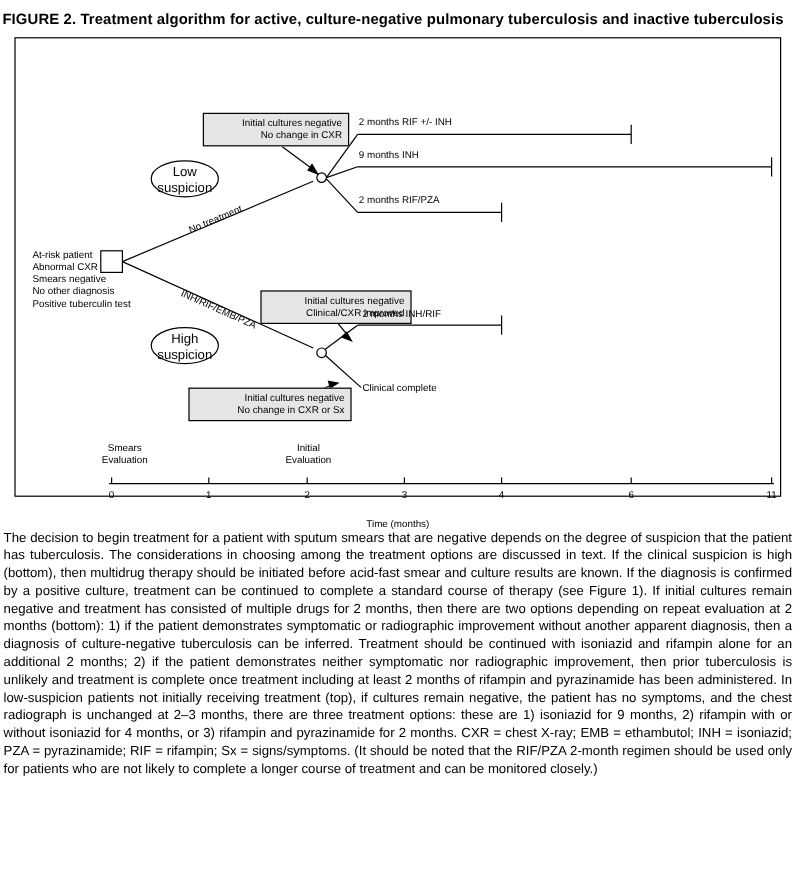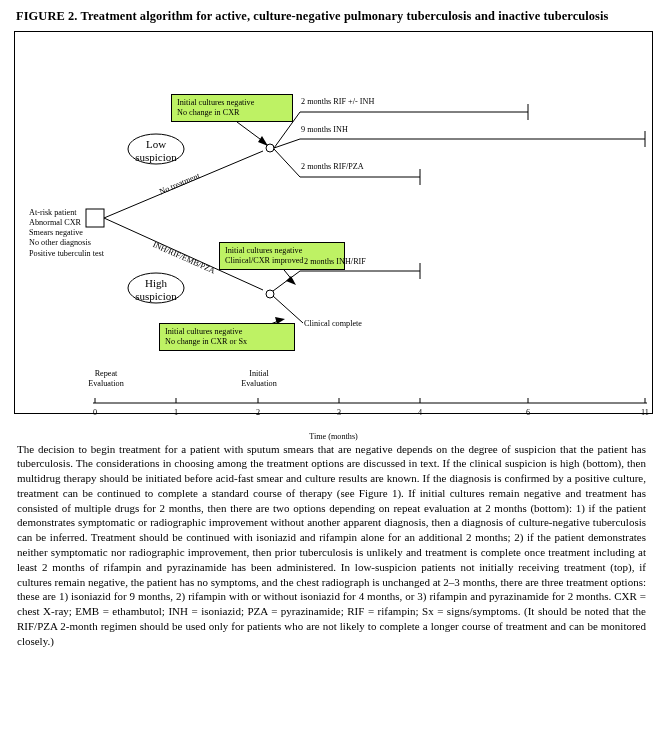--- a/index.html
+++ b/index.html
@@ -12,22 +12,21 @@
     height: 738px;
     font-family: "Liberation Sans", sans-serif;
     color: #000000;
     overflow: hidden;
   }
   #page {
     position: relative;
     width: 663px;
     height: 738px;
     box-sizing: border-box;
-    padding: 0 14px;
-    font-family: Liberation Serif, serif;
+    padding: 0 0;
   }
   
   .fig-title {
     font-size: 12.4px;
     font-weight: bold;
     line-height: 1.33;
     padding: 8px 2px 6px 2px;
     letter-spacing: 0.1px;
   }
   
@@ -51,23 +50,23 @@
   }
   
   .lbl {
     position: absolute;
     font-size: 8.2px;
     line-height: 1.25;
     white-space: pre-line;
   }
   .boxed {
     border: 1px solid #000;
-    background: #bef264;
+    background: #e5e5e5;
     padding: 3px 5px;
-    text-align: left;
+    text-align: right;
   }
   .plain {
     background: transparent;
   }
   .center { text-align: center; }
   .ellipse-label {
     position: absolute;
     font-size: 11px;
     text-align: center;
     width: 56px;
@@ -177,21 +176,21 @@
 Clinical/CXR improved</div>
       <div class="lbl boxed" style="left:144px; top:291px; width:124px;">Initial cultures negative
 No change in CXR or Sx</div>
 
       <div class="lbl plain" style="left:286px; top:65px;">2 months RIF +/- INH</div>
       <div class="lbl plain" style="left:286px; top:93px;">9 months INH</div>
       <div class="lbl plain" style="left:286px; top:130px;">2 months RIF/PZA</div>
       <div class="lbl plain" style="left:289px; top:225px;">2 months INH/RIF</div>
       <div class="lbl plain" style="left:289px; top:287px;">Clinical complete</div>
 
-      <div class="lbl plain center" style="left:61px; top:337px; width:60px;">Repeat
+      <div class="lbl plain center" style="left:61px; top:337px; width:60px;">Smears
 Evaluation</div>
       <div class="lbl plain center" style="left:214px; top:337px; width:60px;">Initial
 Evaluation</div>
 
       <div class="axis-num" style="left:70px; top:376px;">0</div>
       <div class="axis-num" style="left:151px; top:376px;">1</div>
       <div class="axis-num" style="left:233px; top:376px;">2</div>
       <div class="axis-num" style="left:314px; top:376px;">3</div>
       <div class="axis-num" style="left:395px; top:376px;">4</div>
       <div class="axis-num" style="left:503px; top:376px;">6</div>

